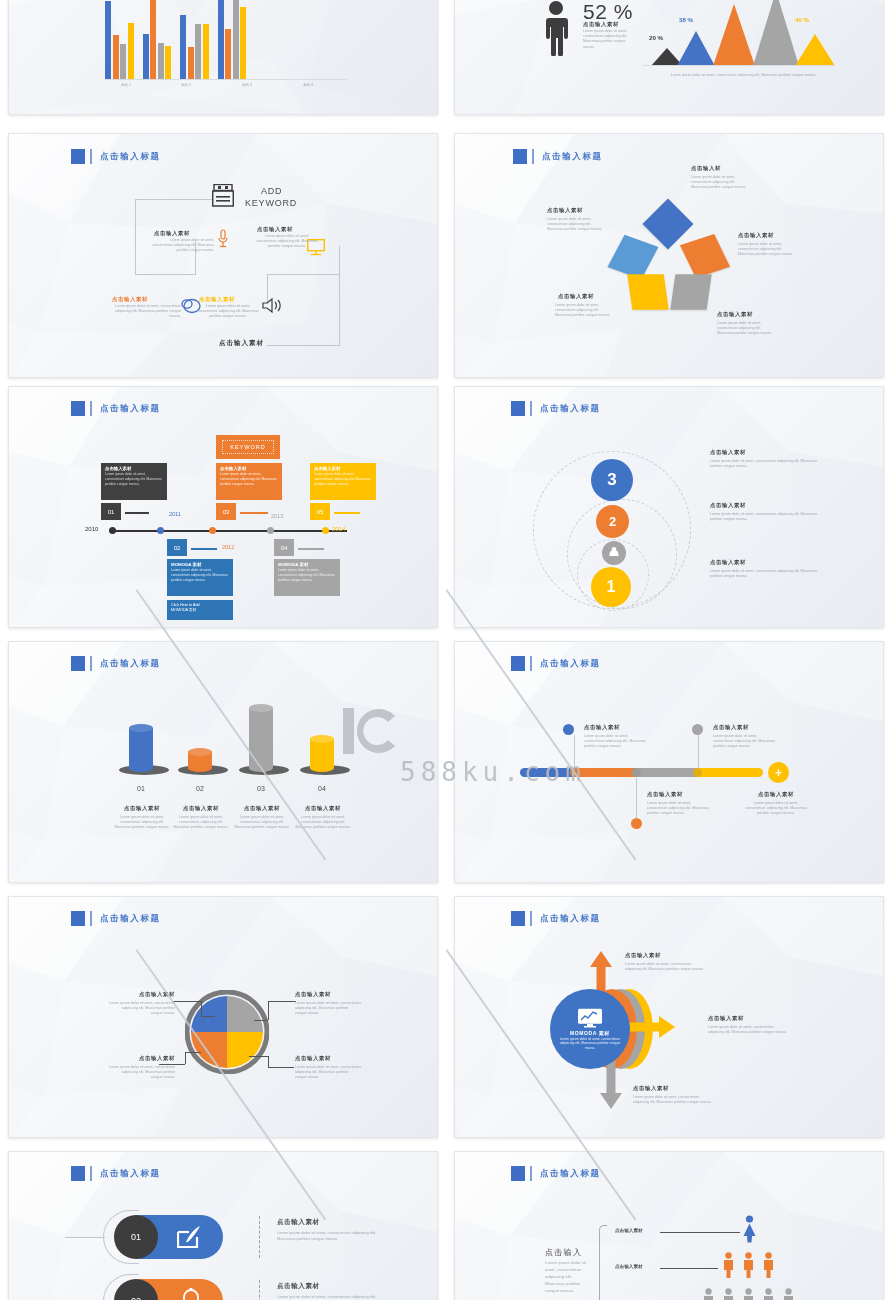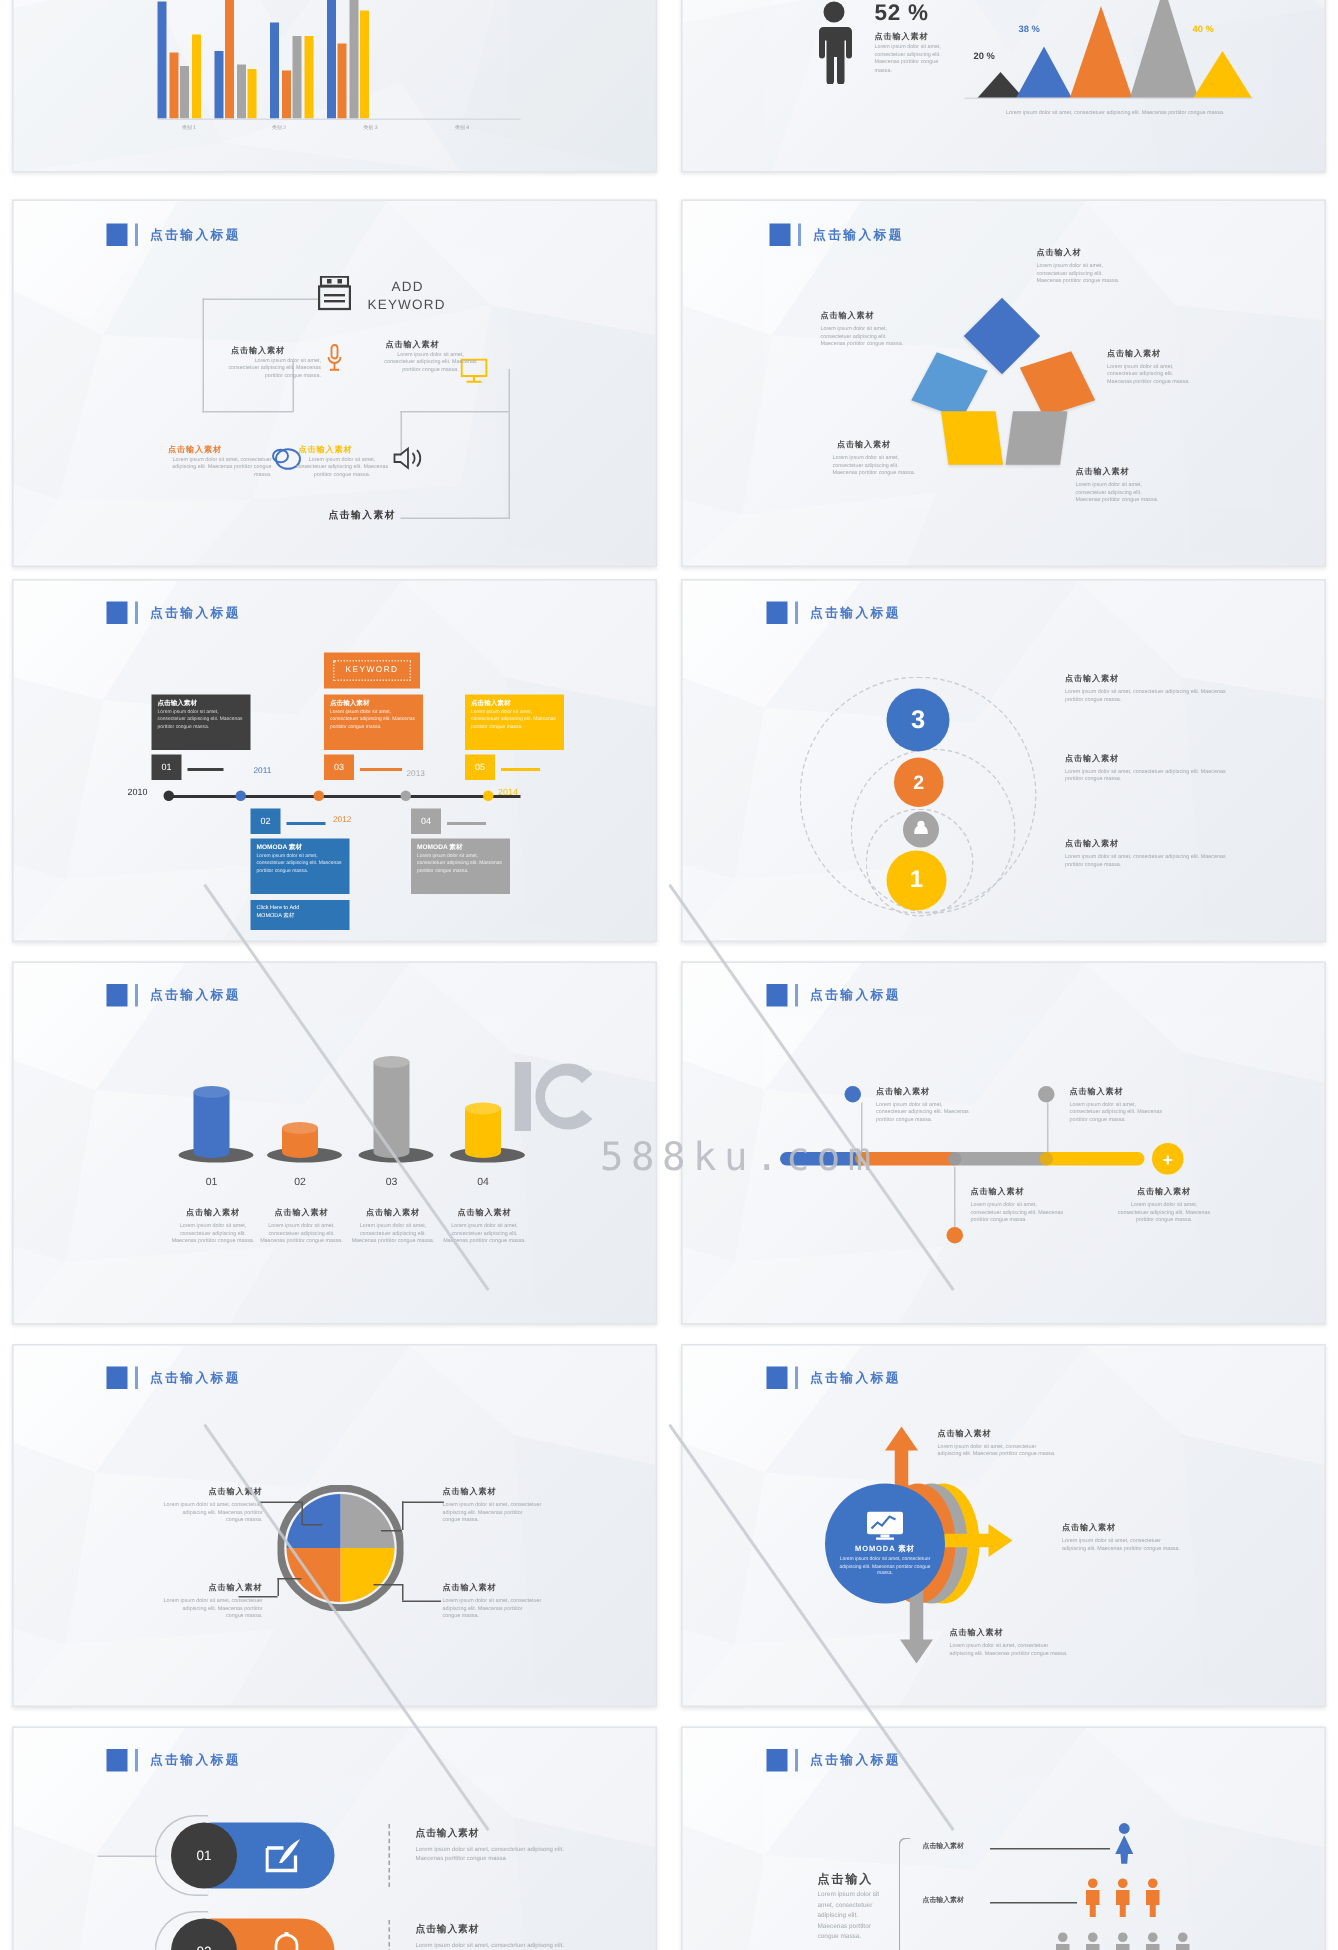--- a/index.html
+++ b/index.html
@@ -128,21 +128,21 @@
       <polygon points="300,0 430,0 430,90" fill="#fff" opacity=".4"></polygon>
       <polygon points="0,100 100,80 60,200 0,200" fill="#eef1f5" opacity=".65"></polygon>
       <polygon points="300,110 430,90 430,200 320,200" fill="#e8ecf1" opacity=".5"></polygon>
     </svg>
 
     <svg style="position:absolute;left:88px;top:84px;" width="26" height="56" viewBox="0 0 26 56">
       <circle cx="13" cy="8" r="7" fill="#3d3d3d"></circle>
       <path d="M4 18 h18 a3 3 0 0 1 3 3 v16 a2 2 0 0 1 -4 0 v-10 h-1 v27 a2.5 2.5 0 0 1 -5 0 v-16 h-2 v16 a2.5 2.5 0 0 1 -5 0 v-27 h-1 v10 a2 2 0 0 1 -4 0 v-16 a3 3 0 0 1 3 -3 z" fill="#3d3d3d"></path>
     </svg>
 
-    <div style="position:absolute;left:128px;top:84px;font-size:15px;font-weight:700;color:#3d3d3d;letter-spacing:.5px;">52 %</div>
+    <div style="position:absolute;left:128px;top:84px;font-size:21px;font-weight:400;color:#3d3d3d;letter-spacing:.5px;">52 %</div>
     <div class="hd" style="position:absolute;left:128px;top:105px;">点击输入素材</div>
     <div class="tiny" style="position:absolute;left:128px;top:113px;width:54px;">Lorem ipsum dolor sit amet, consectetuer adipiscing elit. Maecenas porttitor congue massa.</div>
 
     <div class="tri" style="left:196px;top:132px;border-width:0 16px 18px 16px;border-bottom-color:#3d3d3d;"></div>
     <div class="tri" style="left:222px;top:115px;border-width:0 19px 35px 19px;border-bottom-color:#4472c4;"></div>
     <div class="tri" style="left:258px;top:88px;border-width:0 21px 62px 21px;border-bottom-color:#ed7d31;"></div>
     <div class="tri" style="left:298px;top:75px;border-width:0 23px 75px 23px;border-bottom-color:#a5a5a5;"></div>
     <div class="tri" style="left:340px;top:118px;border-width:0 20px 32px 20px;border-bottom-color:#ffc000;"></div>
     <div class="axis" style="left:188px;top:149px;width:192px;"></div>
 
@@ -629,21 +629,21 @@
       <polygon points="0,65 55,85 35,200 0,190" fill="#eef1f5" opacity=".6"></polygon>
       <polygon points="335,60 430,80 430,242 350,232" fill="#e9edf2" opacity=".5"></polygon>
     </svg>
 
     <div class="stitle" style="left:56px; top:14px;">
       <span class="sq"></span>
       <span class="bar"></span>
       <span class="txt">点击输入标题</span>
     </div>
 
-    <div style="position:absolute;left:90px;top:95px;font-size:8px;font-weight:700;color:#4a4a4a;letter-spacing:1.3px;">点击输入</div>
+    <div style="position:absolute;left:90px;top:95px;font-size:8px;font-weight:400;color:#4a4a4a;letter-spacing:1.3px;">点击输入</div>
     <div class="tiny" style="position:absolute;left:90px;top:108px;width:44px;font-size:4.3px;line-height:1.6;">Lorem ipsum dolor sit amet, consectetuer adipiscing elit. Maecenas porttitor congue massa.</div>
 
     <div style="position:absolute;left:144px;top:73px;width:8px;height:120px;border:1px solid #a8aeb6;border-right:none;border-radius:5px 0 0 5px;"></div>
 
     <div class="tiny" style="position:absolute;left:160px;top:76px;font-size:4.6px;color:#555;font-weight:700;">点击输入素材</div>
     <div class="line-h" style="left:205px;top:80px;width:80px;background:#555;"></div>
     <svg style="position:absolute;left:287px;top:63px;" width="15" height="28" viewBox="0 0 15 28">
       <circle cx="7.5" cy="4" r="3.6" fill="#4472c4"></circle>
       <path d="M7.5 8.5 L13.5 21 h-3.5 l-0.5 6.5 h-4 L5 21 H1.5 Z" fill="#4472c4"></path>
     </svg>

